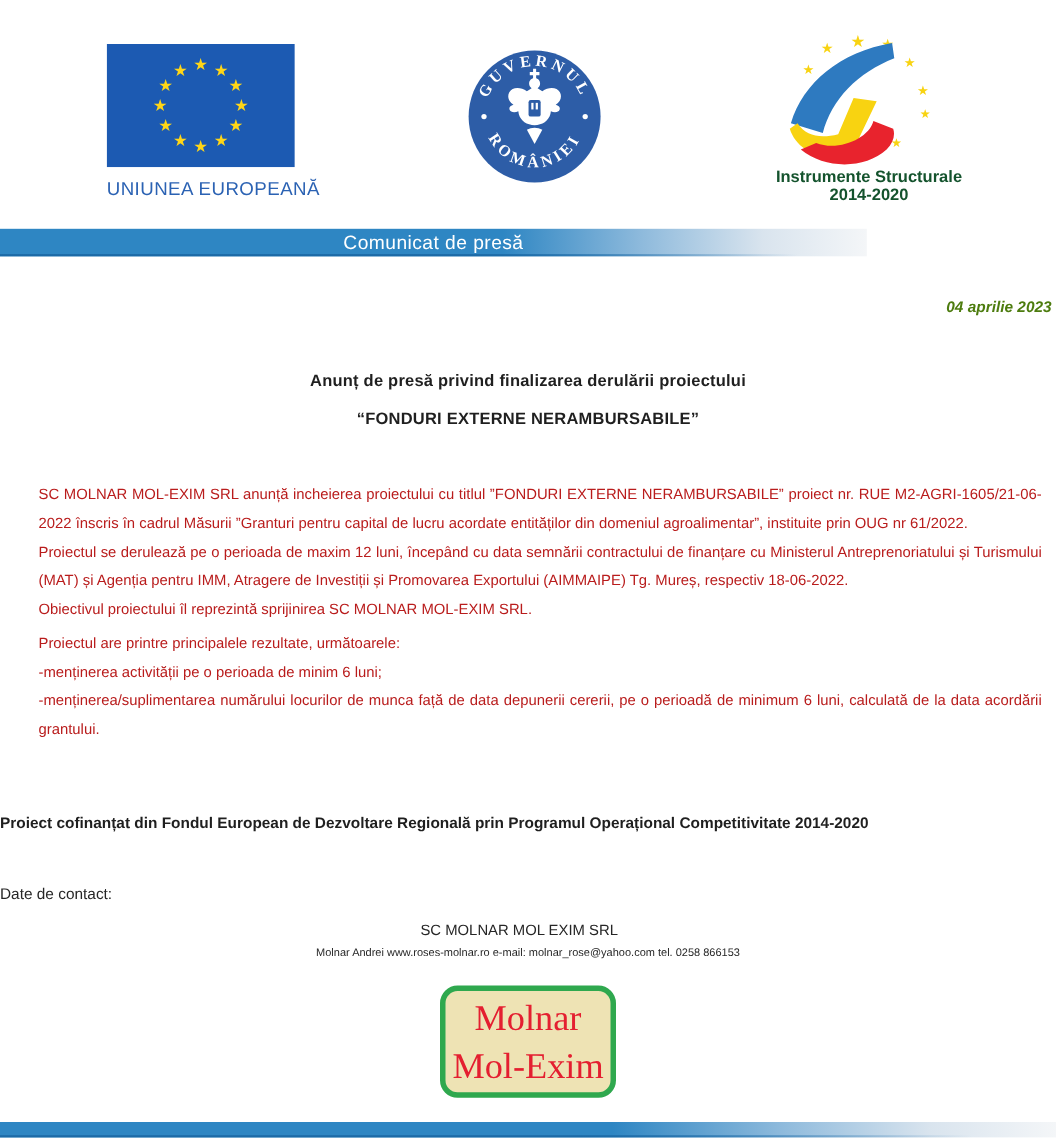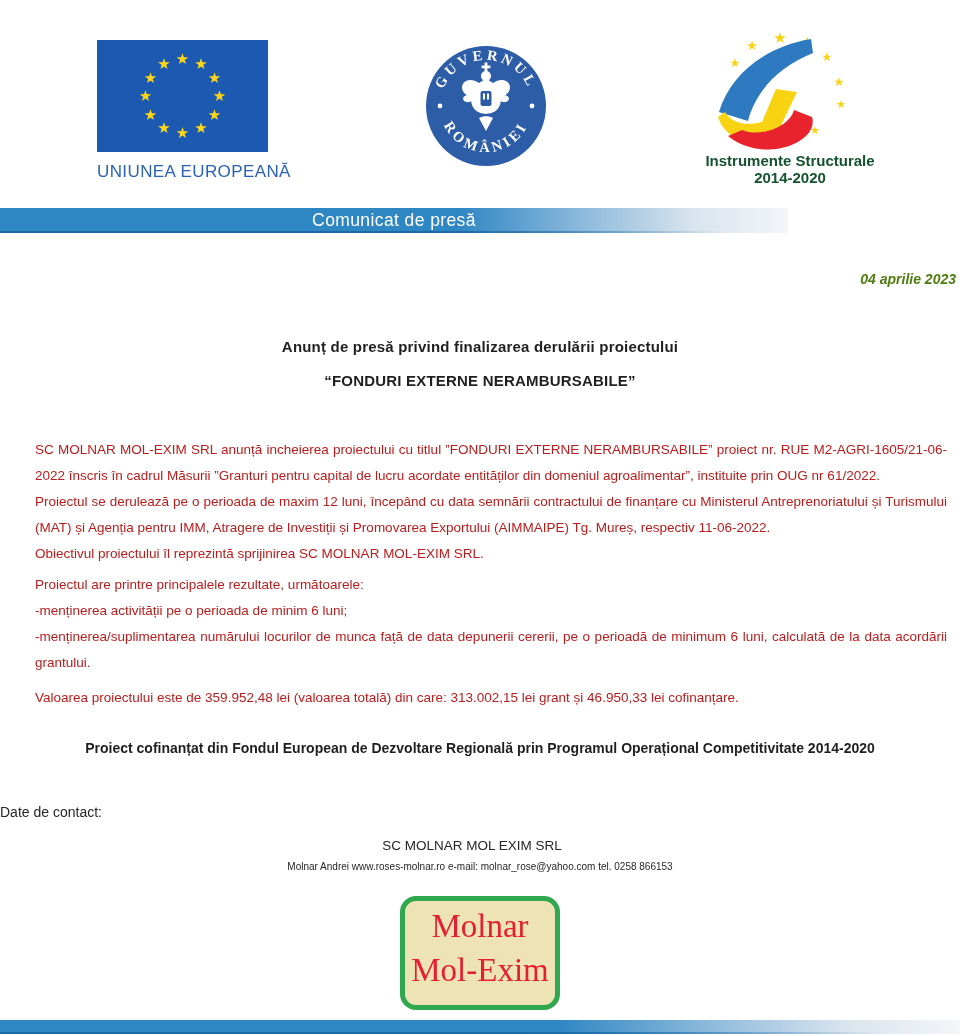--- a/index.html
+++ b/index.html
@@ -32,28 +32,28 @@
   
   .date-line { position:absolute; top:271px; right:4px; font-size:14px; font-weight:bold; font-style:italic; color:#4d7c0f; }
   .doc-title { position:absolute; left:0; width:960px; text-align:center; font-weight:bold; font-size:15px; color:#1f1f1f; letter-spacing:.2px; }
   .doc-title.l1 { top:338px; }
   .doc-title.l2 { top:372px; }
   
   .body-text { position:absolute; left:7px; right:13px; top:437px; font-size:13.5px; line-height:26px; text-align:justify; color:#b91c1c;margin-left:28px; }
   .body-text p { margin:0; }
   .body-text p.gap-sm { margin-top:5px; }
   .body-text p.gap-md { margin-top:9px; }
-  .cofinance { position:absolute; left:0; top:740px; width:960px; text-align:center; font-size:14px; font-weight:bold; color:#1f1f1f; }
+  .cofinance { position:absolute; left:0; top:740px; width:960px; text-align:left; font-size:14px; font-weight:bold; color:#1f1f1f; }
   
   .contact-heading { position:absolute; left:0; top:804px; width:960px; text-align:left; font-size:14px; }
   .contact-company { position:absolute; left:0; top:838px; width:944px; text-align:center; font-size:13.5px; }
   .contact-details { position:absolute; left:0; top:861px; width:960px; text-align:center; font-size:10px; }
   
   .molnar-logo {
-    position:absolute; left:400px; top:896px; width:160px; height:114px;
+    position:absolute; left:400px; top:896px; width:160px; height:102px;
     background:#eee3b4; border:5px solid #2fa84e; border-radius:16px;
     text-align:center; padding-top:3px;
   }
   .molnar-logo .line { font-family:"Liberation Serif","DejaVu Serif",serif; font-size:33px; line-height:44px; color:#e41f30; }
   
   .footer-bar {
     position:absolute; left:0; top:1020px; width:960px; height:14px;
     background:linear-gradient(90deg,#2e86c3 0%,#2e86c3 58%,#8ebadc 74%,#d9e4ee 88%,#f4f6f8 100%);
   }
 </style>
@@ -134,26 +134,25 @@
     <div class="banner-edge"></div>
   </div>
 
   <div class="date-line">04 aprilie 2023</div>
 
   <div class="doc-title l2">“FONDURI EXTERNE NERAMBURSABILE”</div>
   <div class="doc-title l1">Anunț de presă privind finalizarea derulării proiectului</div>
 
   <div class="body-text">
     <p>SC MOLNAR MOL-EXIM SRL anunță incheierea proiectului cu titlul ”FONDURI EXTERNE NERAMBURSABILE” proiect nr. RUE M2-AGRI-1605/21-06-2022 înscris în cadrul Măsurii ”Granturi pentru capital de lucru acordate entităților din domeniul agroalimentar”, instituite prin OUG nr 61/2022.</p>
-    <p>Proiectul se derulează pe o perioada de maxim 12 luni, începând cu data semnării contractului de finanțare cu Ministerul Antreprenoriatului și Turismului (MAT) și Agenția pentru IMM, Atragere de Investiții și Promovarea Exportului (AIMMAIPE) Tg. Mureș, respectiv 11-06-2022.</p>
+    <p>Proiectul se derulează pe o perioada de maxim 12 luni, începând cu data semnării contractului de finanțare cu Ministerul Antreprenoriatului și Turismului (MAT) și Agenția pentru IMM, Atragere de Investiții și Promovarea Exportului (AIMMAIPE) Tg. Mureș, respectiv 18-06-2022.</p>
     <p>Obiectivul proiectului îl reprezintă sprijinirea SC MOLNAR MOL-EXIM SRL.</p>
     <p class="gap-sm">Proiectul are printre principalele rezultate, următoarele:</p>
     <p>-menținerea activității pe o perioada de minim 6 luni;</p>
     <p>-menținerea/suplimentarea numărului locurilor de munca față de data depunerii cererii, pe o perioadă de minimum 6 luni, calculată de la data acordării grantului.</p>
-    <p class="gap-md">Valoarea proiectului este de 359.952,48 lei (valoarea totală) din care: 313.002,15 lei grant și 46.950,33 lei cofinanțare.</p>
   </div>
 
   <div class="cofinance">Proiect cofinanțat din Fondul European de Dezvoltare Regională prin Programul Operațional Competitivitate 2014-2020</div>
 
   <div class="contact-heading">Date de contact:</div>
   <div class="contact-company">SC MOLNAR MOL EXIM SRL</div>
   <div class="contact-details">Molnar Andrei www.roses-molnar.ro e-mail: molnar_rose@yahoo.com tel. 0258 866153</div>
 
   <div class="molnar-logo">
     <div class="line">Molnar</div>

